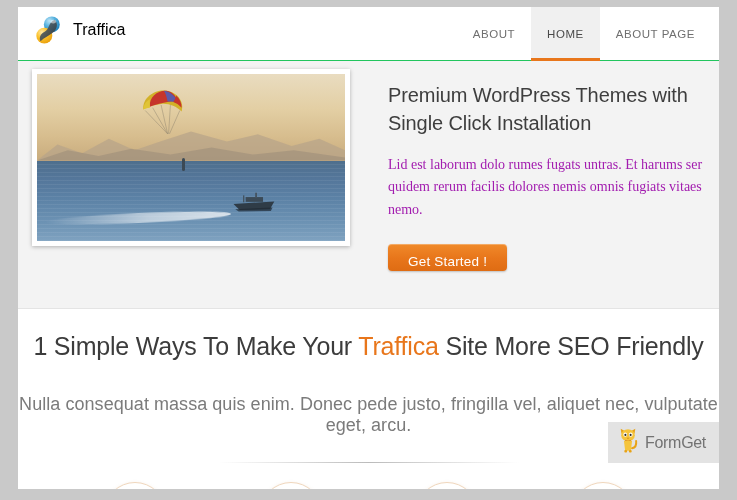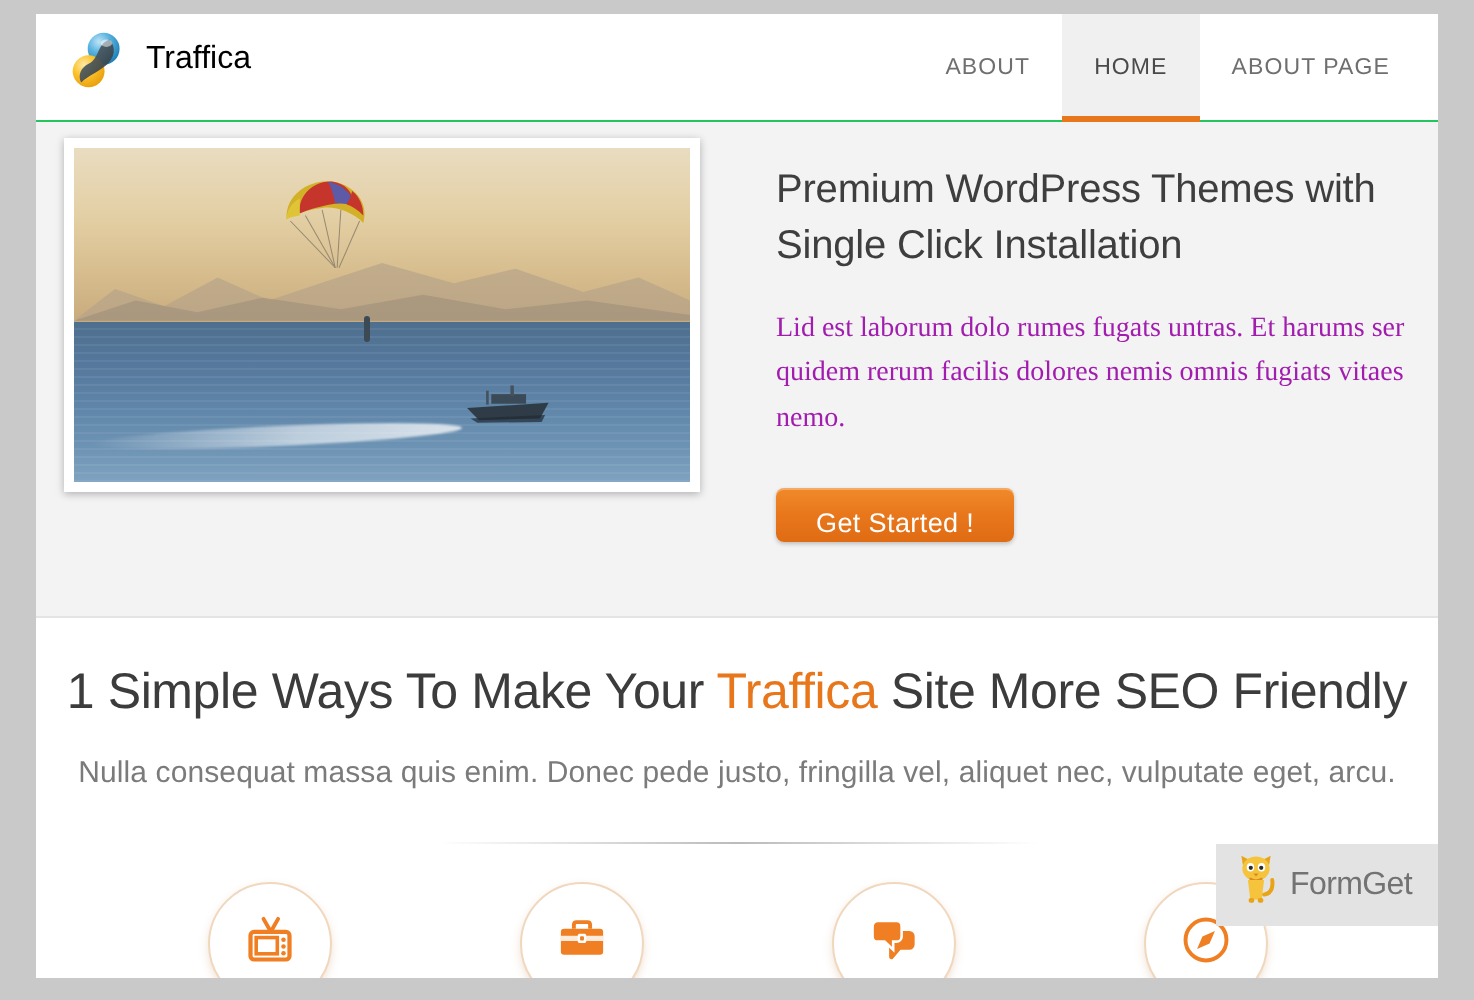--- a/index.html
+++ b/index.html
@@ -185,22 +185,22 @@
   #seo-title {
     margin: 0;
     font-size: 25px;
     font-weight: 400;
     color: #3c3c3c;
     letter-spacing: -0.2px;
     line-height: 1.2;
   }
   #seo-title .hl { color: #e8761b; }
   #seo-sub {
-    margin: 17px 0 0 0;
-    font-size: 15px;
+    margin: 33px 0 0 0;
+    font-size: 18px;
     color: #7b7b7b;
     letter-spacing: 0.05px;
   }
   #seo-divider {
     width: 300px;
     height: 1px;
     margin: 26px auto 0;
     background: linear-gradient(to right, rgba(200,200,200,0) 0%, rgba(175,175,175,0.85) 50%, rgba(200,200,200,0) 100%);
   }
 

